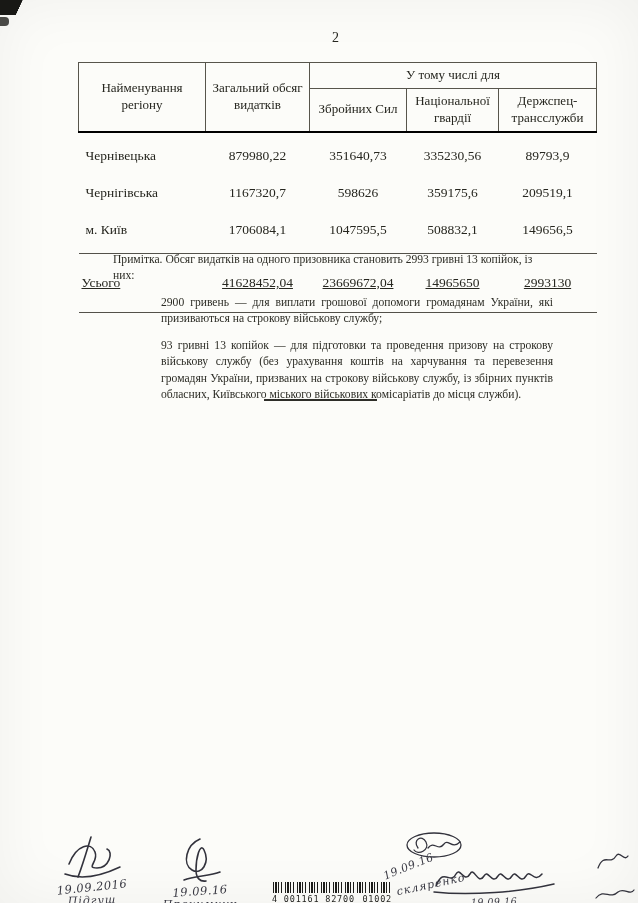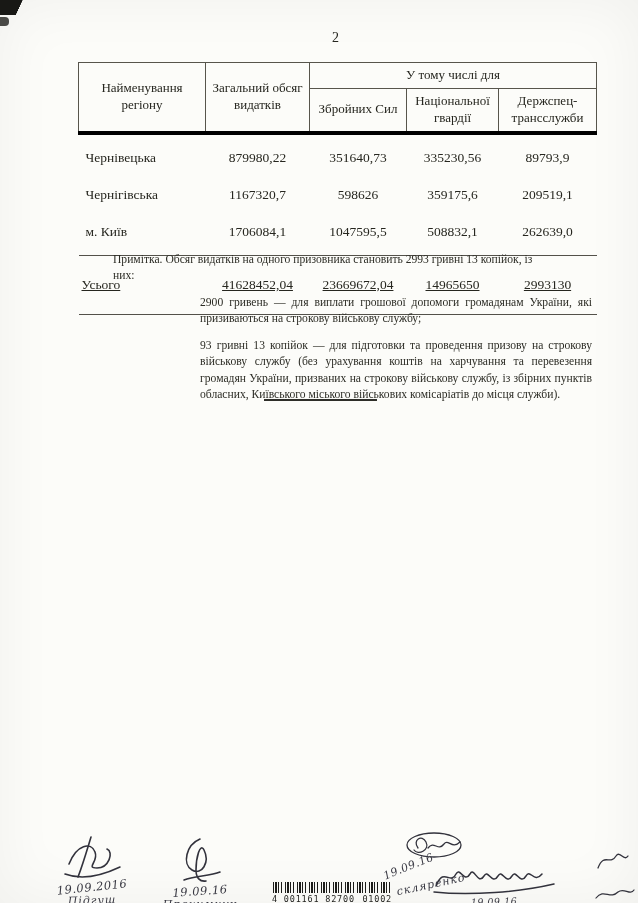--- a/index.html
+++ b/index.html
@@ -12,29 +12,29 @@
   .corner-artifact2{position:absolute;top:17px;left:0;width:9px;height:9px;background:#2c2c28;border-radius:0 4px 4px 0;opacity:.85;}
   
   .page-num{position:absolute;top:30px;left:332px;font-size:14px;}
   .cont-title{position:absolute;top:30px;right:46px;font-size:14px;letter-spacing:.2px;}
   
   .tbl-wrap{position:absolute;top:62px;left:78px;}
   table{border-collapse:collapse;table-layout:fixed;width:518px;color:#26261f;}
   col.c1{width:127px;}col.c2{width:104px;}col.c3{width:97px;}col.c4{width:92px;}col.c5{width:98px;}
   thead th{border:1.4px solid #57554c;font-weight:normal;font-size:13px;line-height:1.3;
         padding:4px 3px;vertical-align:middle;}
-  thead{border-bottom:4px solid #000000;}
+  thead{border-bottom:2px solid #000000;}
   tbody td{font-size:13.5px;padding:15px 3px 6px;text-align:center;vertical-align:top;}
   tbody td.region{text-align:left;padding-left:7px;}
   tbody tr.last-data td{padding-bottom:15px;}
   tr.total-row td{border-top:1.5px solid #53514a;border-bottom:1.5px solid #53514a;padding:21px 3px;text-decoration:underline;}
   
   .note{position:absolute;top:252px;left:96px;width:472px;font-size:11.6px;line-height:1.42;color:#2c2c25;}
   .note .lead{margin:0 17px 10px;}
-  .note .item{margin:0 0 10px 104px;width:392px;text-align:justify;}
+  .note .item{margin:0 0 10px 65px;width:392px;text-align:justify;}
   
   .divider{position:absolute;top:399px;left:264px;width:113px;height:2px;background:#2e2e29;}
   
   .hw{font-family:"DejaVu Serif",serif;font-style:italic;color:#383842;}
   .sig{position:absolute;text-align:center;}
   .sig svg{display:block;margin:0 auto;}
   .sig .date{font-size:11.5px;letter-spacing:.5px;}
   .sig .name{font-size:11px;letter-spacing:1px;}
   .sig1{left:44px;top:834px;width:96px;}
   .sig1 .date{transform:rotate(-6deg);}
@@ -103,21 +103,21 @@
           <td>1167320,7</td>
           <td>598626</td>
           <td>359175,6</td>
           <td>209519,1</td>
         </tr>
         <tr class="last-data">
           <td class="region">м. Київ</td>
           <td>1706084,1</td>
           <td>1047595,5</td>
           <td>508832,1</td>
-          <td>262639,0</td>
+          <td>149656,5</td>
         </tr>
         <tr class="total-row">
           <td class="region">Усього</td>
           <td>41628452,04</td>
           <td>23669672,04</td>
           <td>14965650</td>
           <td>2993130</td>
         </tr>
       </tbody>
     </table>

